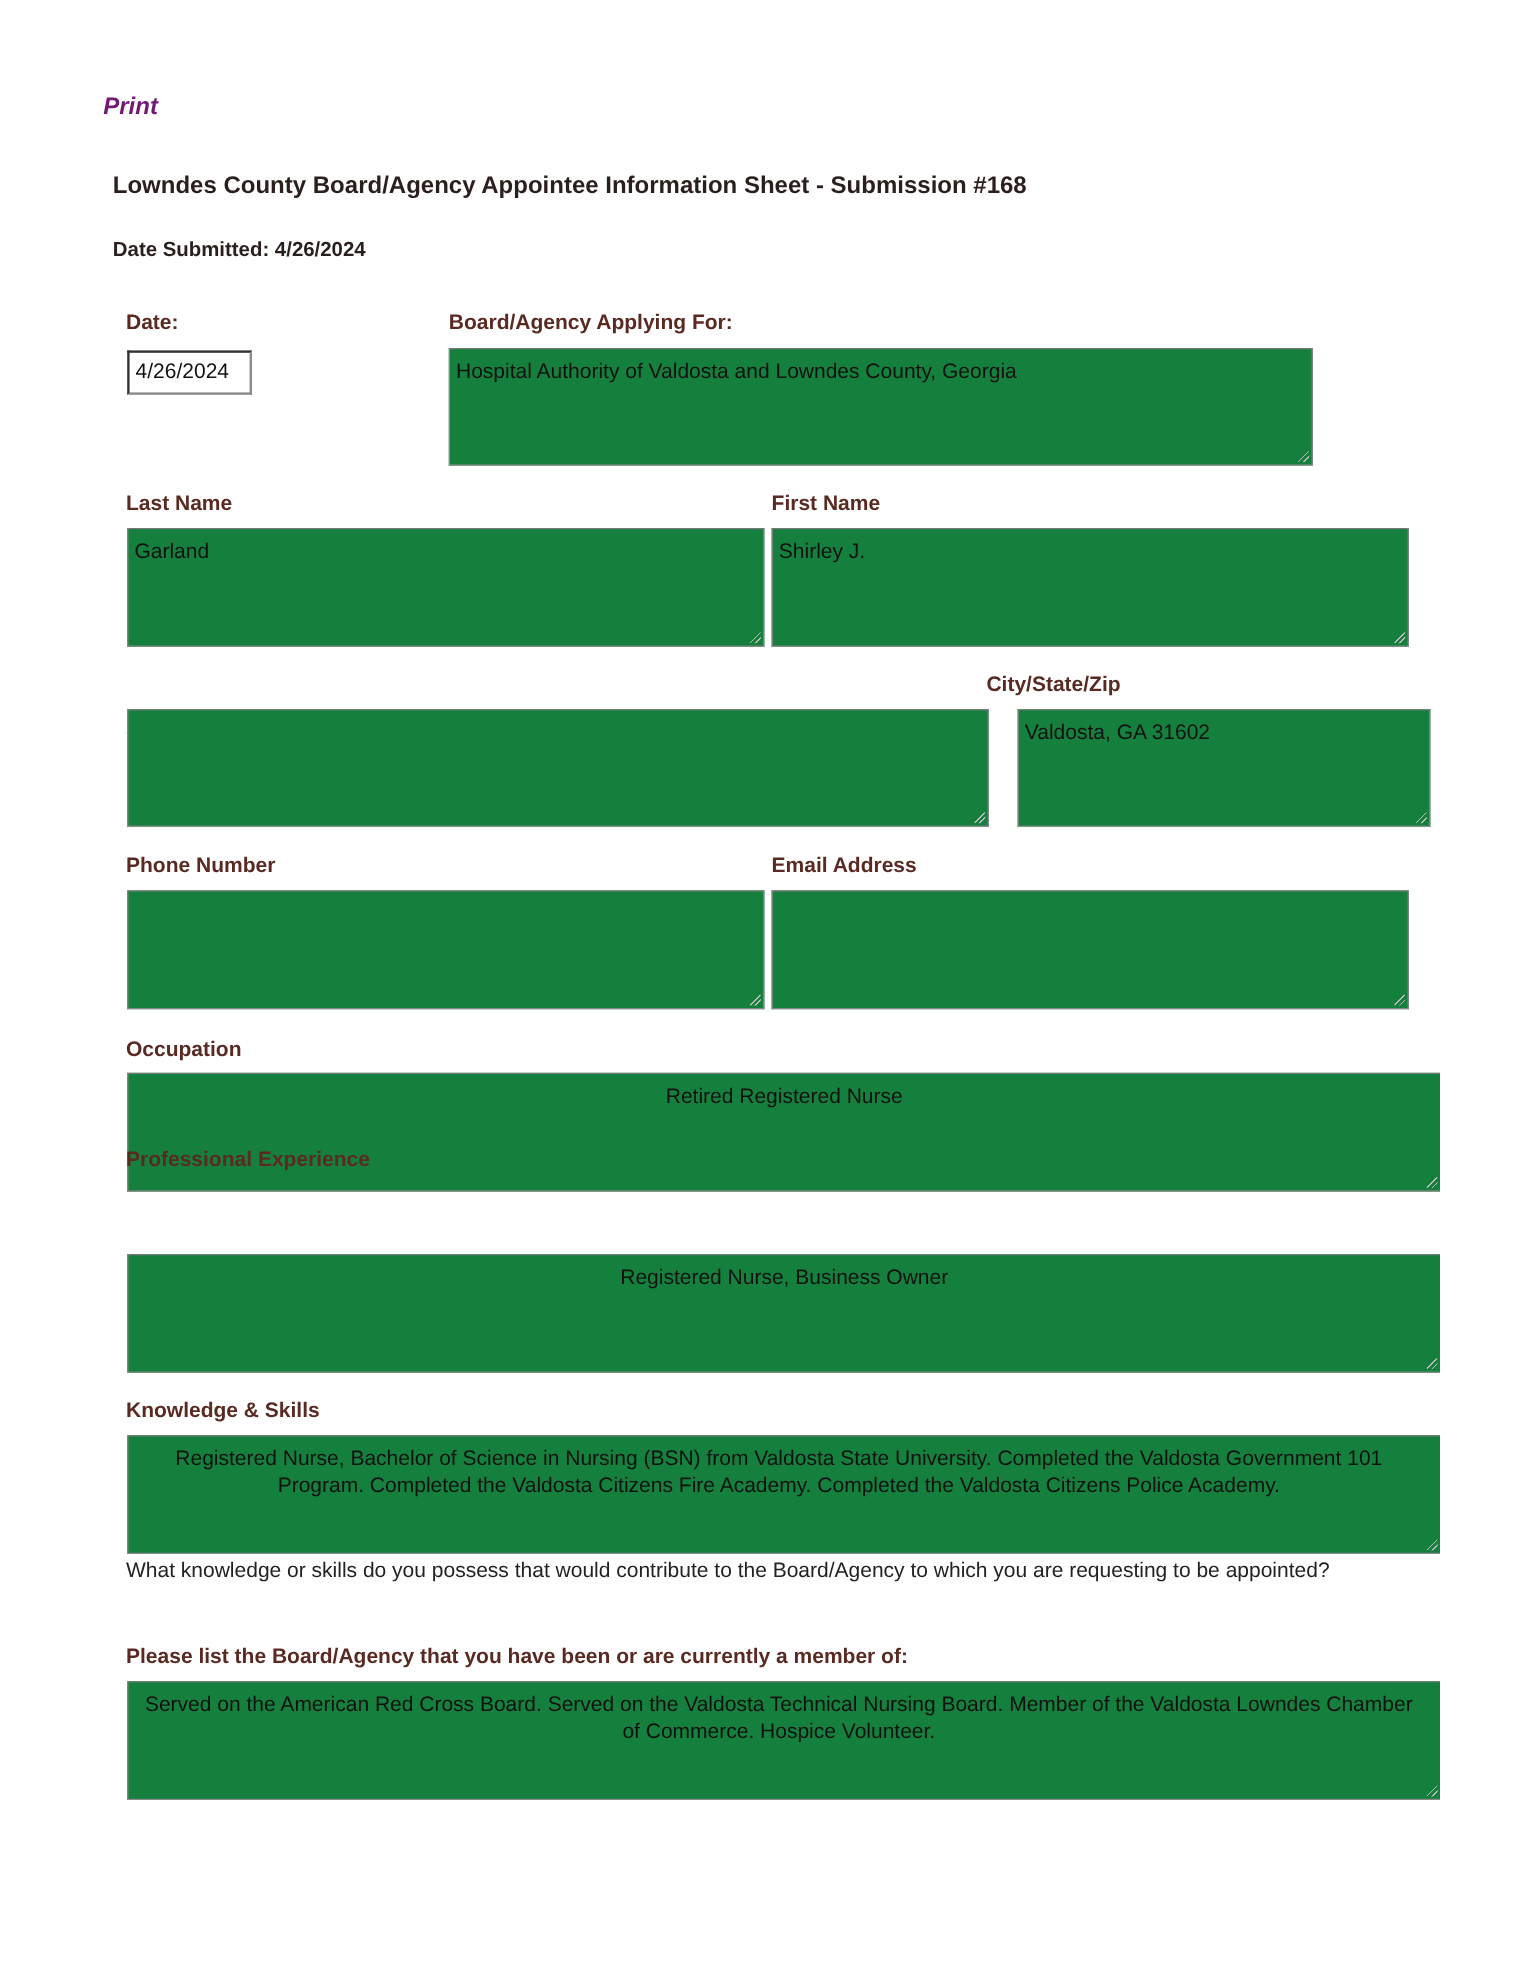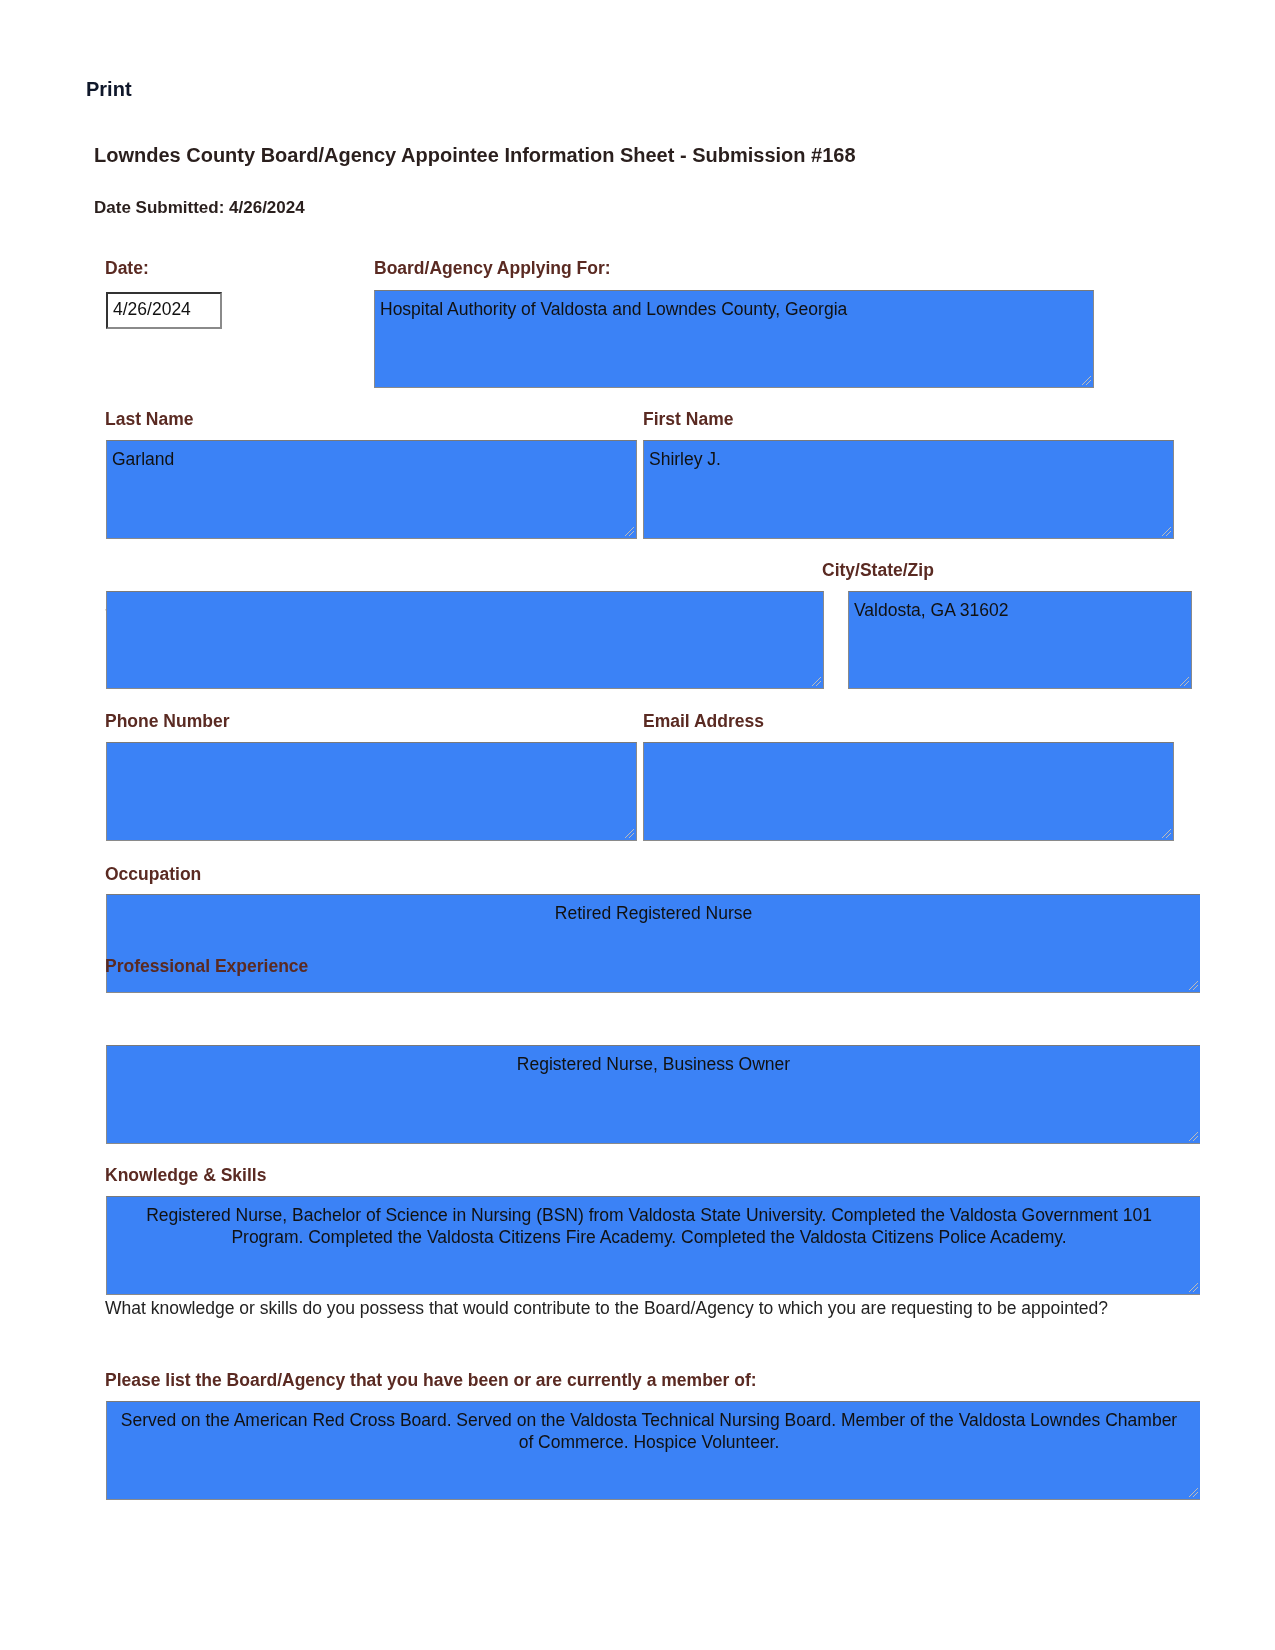--- a/index.html
+++ b/index.html
@@ -1,40 +1,40 @@
 <!DOCTYPE html>
 <html><head>
 <meta charset="utf-8">
 <style>
   html, body { margin:0; padding:0; background:#ffffff; }
   body { width:1275px; height:1650px; position:relative; overflow:hidden;
          font-family:"Liberation Sans", sans-serif; color:#111; }
   .abs { position:absolute; }
-  .print { left:86px; top:78px; font-size:20px; font-weight:bold; color:#0f172a; }
+  .print { left:86px; top:78px; font-size:20px; font-weight:bold; color:#701a75;font-style:italic; }
   .title { left:94px; top:144px; font-size:20px; font-weight:bold; color:#2a1f1d; white-space:nowrap; }
   .submitted { left:94px; top:198px; font-size:17px; font-weight:bold; color:#2a1f1d; }
   .label { font-size:17.5px; font-weight:bold; color:#5a2a22; white-space:nowrap; }
-  .ta { border:1px solid #8a8a8a; border-top-color:#7a7a7a; background:#3b82f6; box-sizing:border-box;
+  .ta { border:1px solid #8a8a8a; border-top-color:#7a7a7a; background:#15803d; box-sizing:border-box;
         font-size:17.5px; color:#111; padding:7px 5px; line-height:22px; overflow:hidden; }
   .ta.open-right { border-right:none;text-align:center; }
   .date-input { border:2px solid #333; border-right-color:#8a8a8a; border-bottom-color:#8a8a8a;
                 box-sizing:border-box; font-size:17.5px; padding:5px 5px; background:#fff; }
   .grip { position:absolute; right:2px; bottom:2px; width:9px; height:9px;
           background:linear-gradient(135deg, transparent 45%, #bbb 45%, #bbb 52%, transparent 52%, transparent 70%, #bbb 70%, #bbb 77%, transparent 77%); }
   .helper { font-size:17.5px; color:#222; line-height:27px; }
 </style>
 </head>
 <body>
 
 <div class="abs print">Print</div>
 <div class="abs title">Lowndes County Board/Agency Appointee Information Sheet - Submission #168</div>
 <div class="abs submitted">Date Submitted: 4/26/2024</div>
 
 <div class="abs label" style="left:105px; top:258px;">Date:</div>
-<div class="abs date-input" style="left:106px; top:292px; width:116px; height:37px;">4/26/2024</div>
+<div class="abs date-input" style="left:106px; top:292px; width:104px; height:37px;">4/26/2024</div>
 
 <div class="abs label" style="left:374px; top:258px;">Board/Agency Applying For:</div>
 <div class="abs ta" style="left:374px; top:290px; width:720px; height:98px;">
   <span>Hospital Authority of Valdosta and Lowndes County, Georgia</span>
   <span class="grip"></span>
 </div>
 
 <div class="abs label" style="left:105px; top:409px;">Last Name</div>
 <div class="abs ta" style="left:106px; top:440px; width:531px; height:99px;">
   <span>Garland</span>

